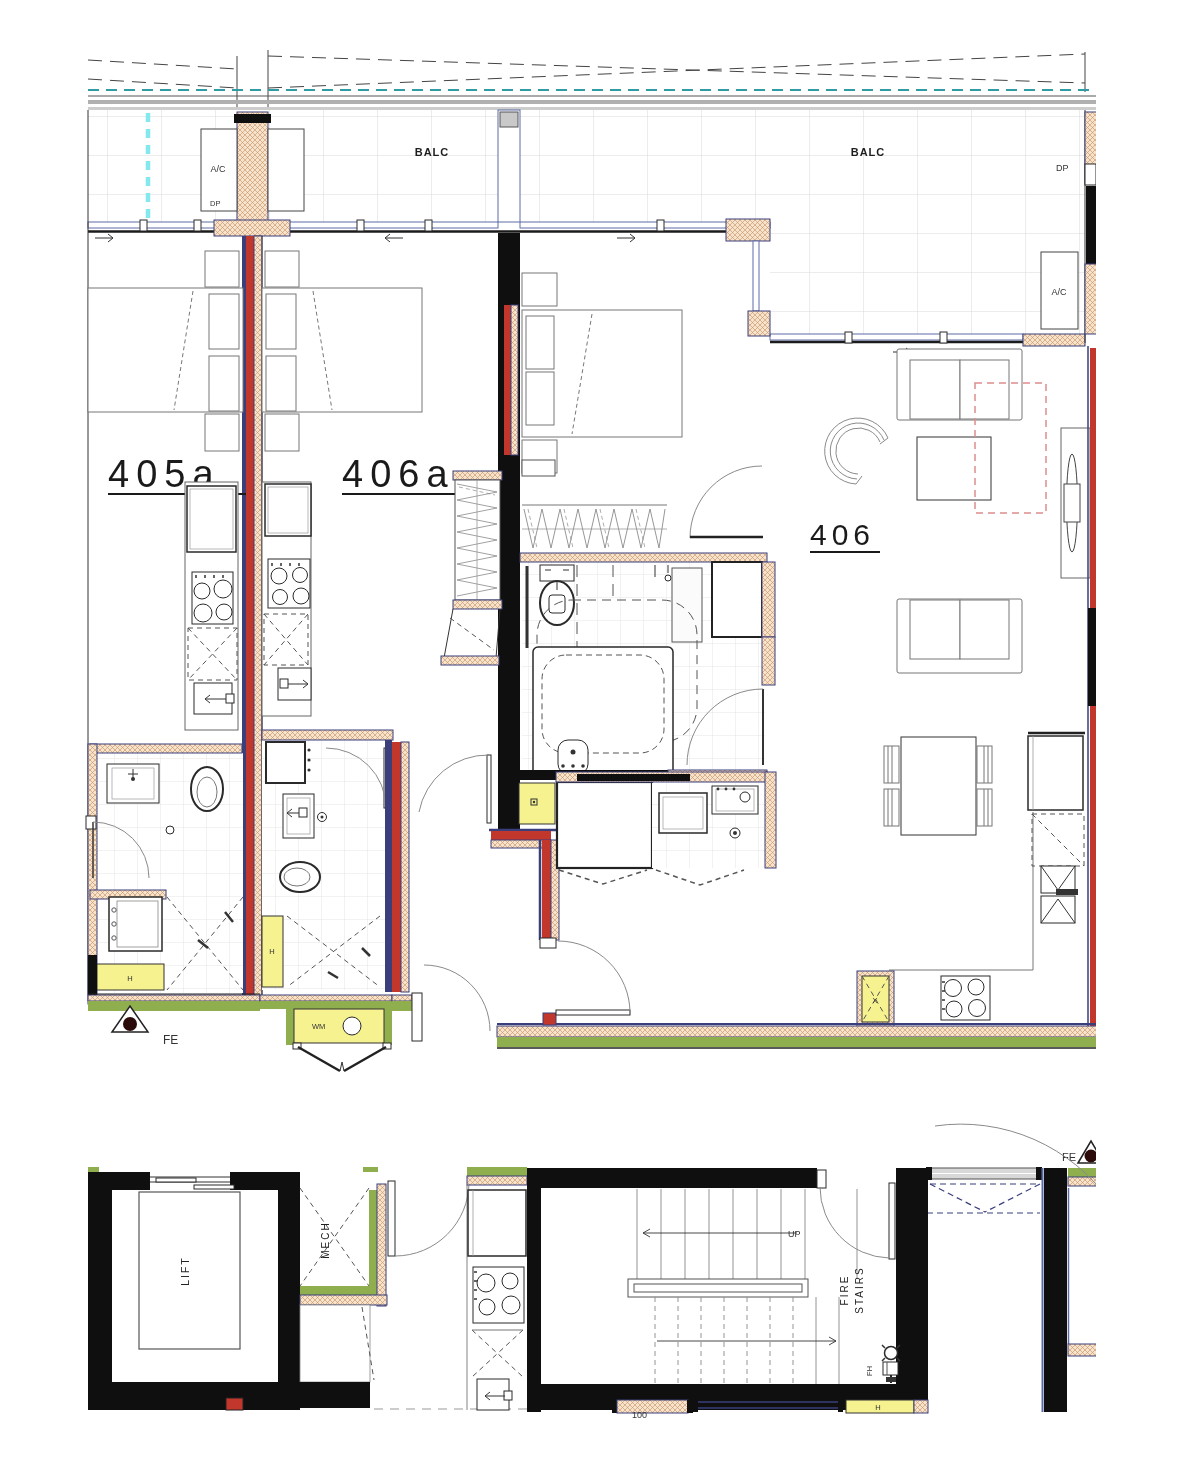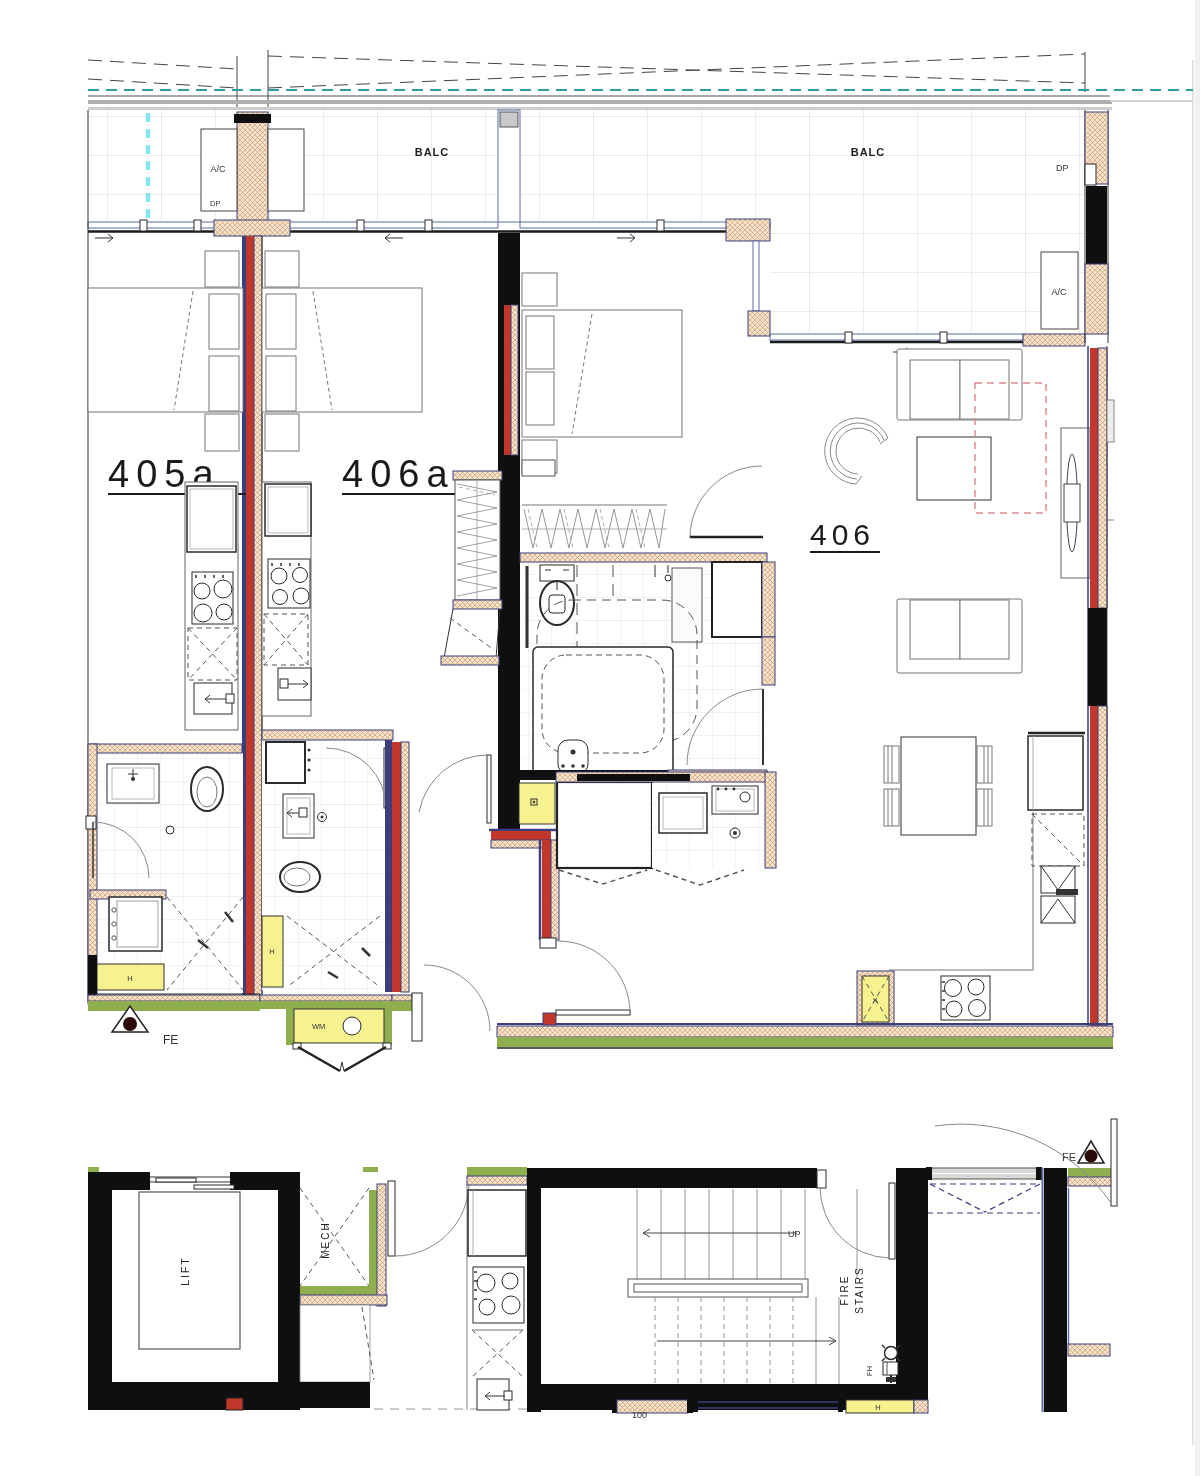--- a/index.html
+++ b/index.html
@@ -1,16 +1,16 @@
 <!DOCTYPE html>
 <html style="--c-wall-red: #c2372c; --c-wall-navy: #3a3f7c; --c-window-blue: #5d6ca8; --c-wall-black: #0f0f0f; --c-hatch-bg: #f6e3cb; --c-hatch-line: #c98f63; --c-green: #8fae4e; --c-yellow: #f6f290; --c-cyan: #86e8ef; --c-teal: #2f9ca4; --c-rose-dashed: #dd8d8d; --c-grid-gray: #d9d9d9;"><head>
 <meta charset="utf-8">
 <style>
   html,body{margin:0;padding:0;background:#ffffff;font-family:"Liberation Sans",sans-serif;}
-  .page{position:relative;width:1200px;height:1476px;background:#fff;overflow:hidden;}
+  .page{position:relative;width:1096px;height:1476px;background:#fff;overflow:hidden;}
   svg{display:block}
   text{font-family:"Liberation Sans",sans-serif;fill:#1d1d1d;}
   .t-balc{font-size:11px;font-weight:700;letter-spacing:1px;}
   .t-sm{font-size:9px;fill:#333;}
   .t-xs{font-size:7.5px;fill:#333;}
   .t-unit{font-size:38px;letter-spacing:7px;fill:#1a1a1a;}
   .t-unit-sm{font-size:30px;letter-spacing:5px;fill:#1a1a1a;}
   .t-rot{font-size:10.5px;letter-spacing:2px;fill:#222;}
   .ln{stroke:#333;fill:none;}
   .lt{stroke:#8a8a8a;fill:none;}

